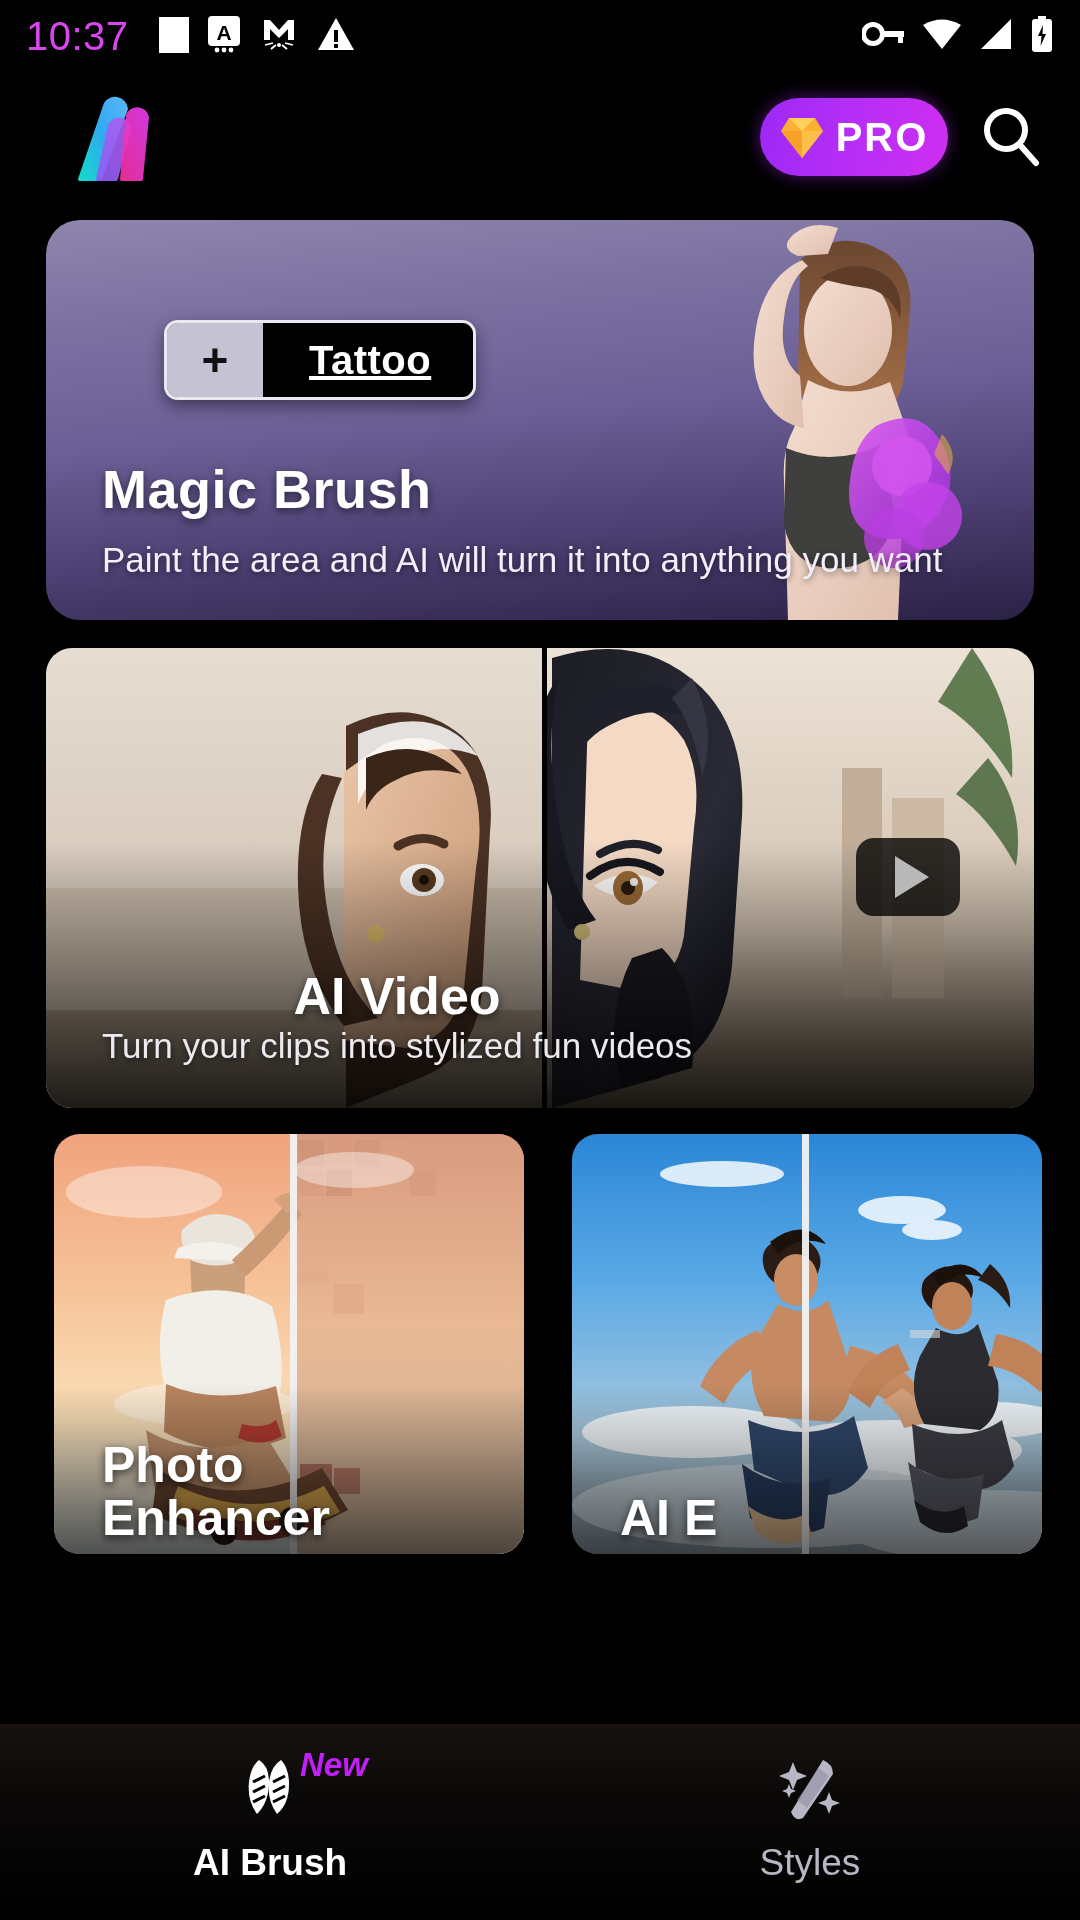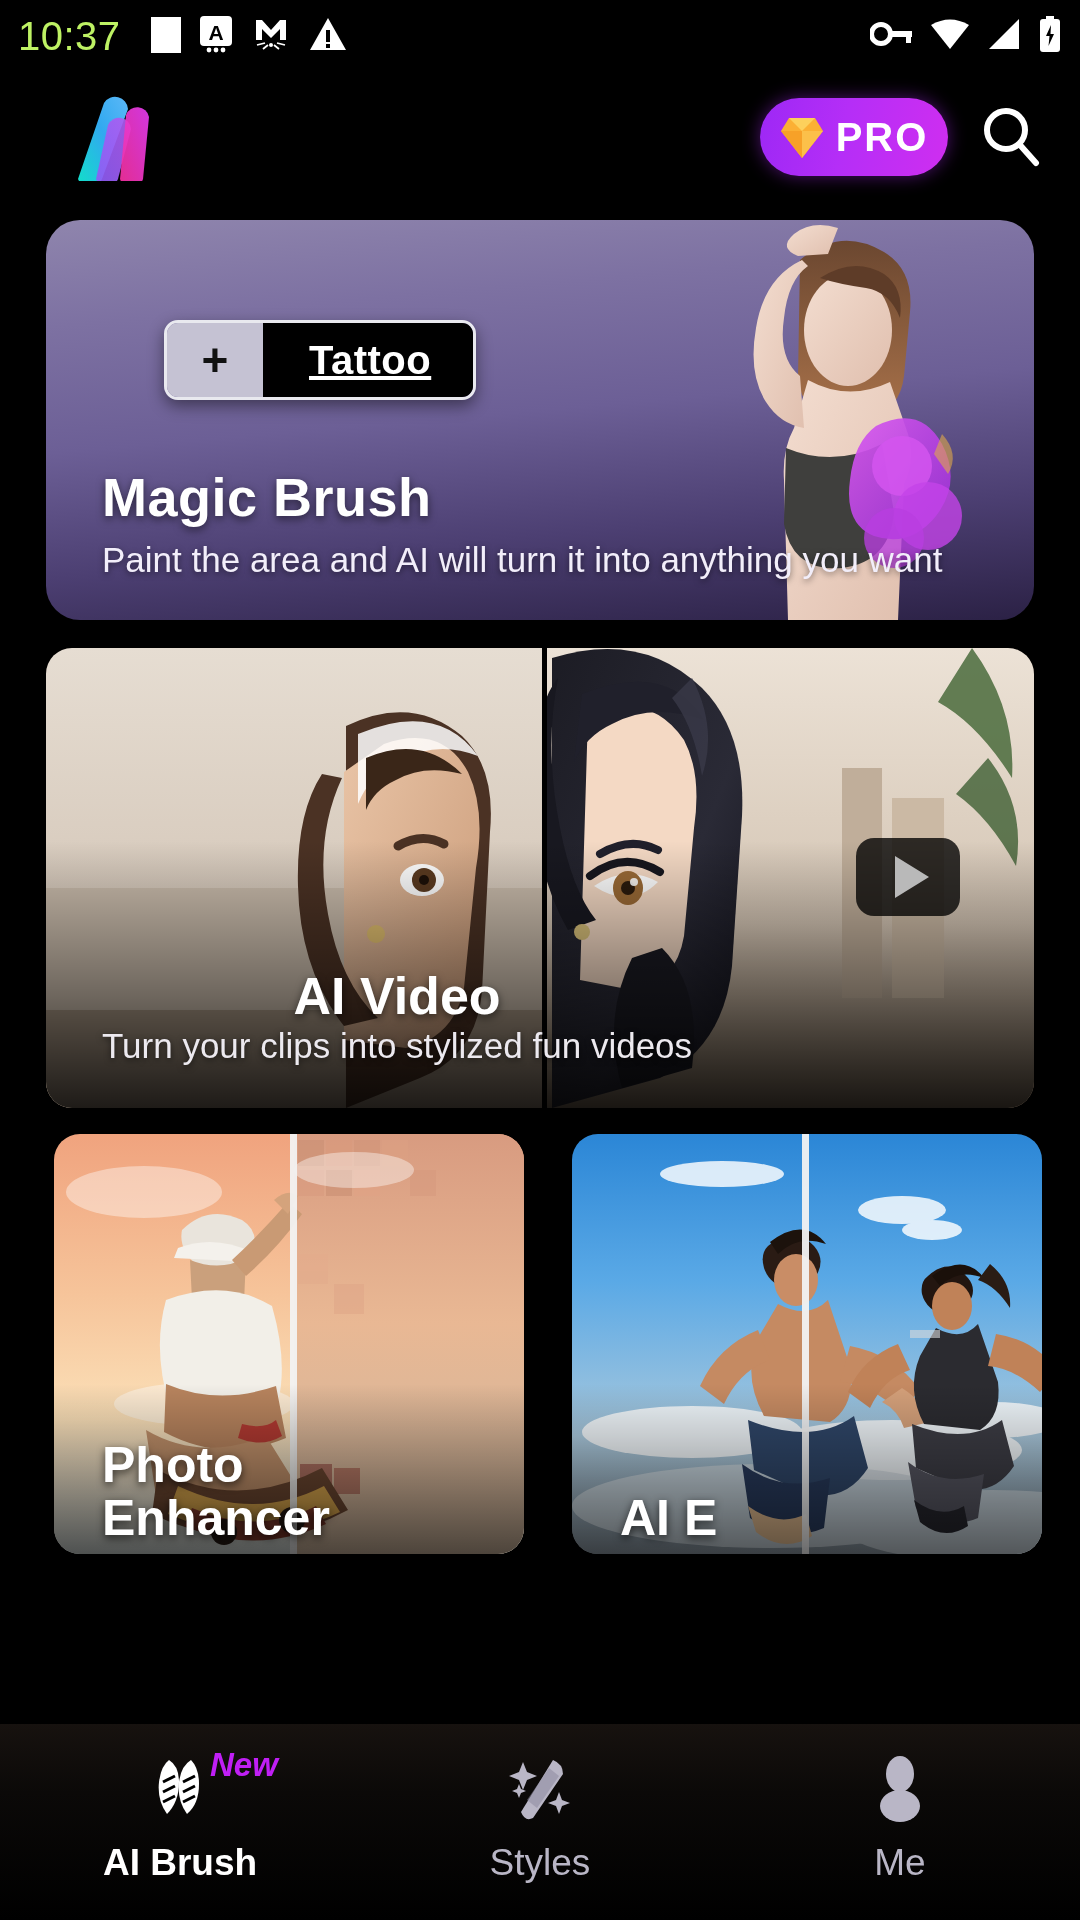--- a/index.html
+++ b/index.html
@@ -7,22 +7,22 @@
     width:1080px; height:1920px;
     background:#000;
     font-family:"Liberation Sans", sans-serif;
     overflow:hidden;
   }
   .phone{ position:relative; width:1080px; height:1920px; background:#000; }
 
   
   .statusbar{
     position:absolute; top:0; left:0; width:1080px; height:72px;
-    display:flex; align-items:center; padding:0 18px;
-    color:#bef264;
+    display:flex; align-items:center; padding:0 26px;
+    color:#d946ef;
   }
   .sb-time{ font-size:40px; letter-spacing:.5px; font-weight:400; }
   .sb-left-icons{ display:flex; align-items:center; gap:18px; margin-left:30px; }
   .sb-spacer{ flex:1; }
   .sb-right-icons{ display:flex; align-items:center; gap:16px; }
   .ic{ display:block; }
 
   
   .header{
     position:absolute; top:78px; left:12px; width:1080px; height:118px;
@@ -55,21 +55,21 @@
   .hero-girl{
     position:absolute; right:54px; bottom:0; width:300px; height:400px;
     overflow:hidden;
   }
   .hero-txt{ position:absolute; left:56px; bottom:40px; width:830px; }
   .hero-title{
     color:#fff; font-size:54px; font-weight:700; letter-spacing:.5px;
     text-shadow:0 3px 8px rgba(0,0,0,.55);
   }
   .hero-sub{
-    color:#f2eefa; font-size:35px; margin-top:12px; font-weight:400;
+    color:#f2eefa; font-size:35px; margin-top:20px; font-weight:400;
     text-shadow:0 2px 6px rgba(0,0,0,.5); white-space:nowrap;
   }
   
   .pill{
     position:absolute; left:118px; top:100px;
     height:80px; display:flex; align-items:stretch;
     border-radius:14px; overflow:hidden;
     border:3px solid #e9e9ef;
     box-shadow:0 6px 16px rgba(0,0,0,.45);
   }
@@ -530,24 +530,15 @@
           <path d="M48 8 q10 4 10 14 l-30 44 q-8 4 -12 -6 Z" fill="#b9b6c6"></path>
           <path d="M44 16 l10 8 l-22 32 l-10 -8 Z" fill="#8e8ba0" opacity=".55"></path>
           <path d="M18 10 l4 10 l10 4 l-10 4 l-4 10 l-4 -10 l-10 -4 l10 -4 Z" fill="#b9b6c6"></path>
           <path d="M54 40 l3 8 l8 3 l-8 3 l-3 8 l-3 -8 l-8 -3 l8 -3 Z" fill="#b9b6c6"></path>
           <path d="M14 32 l2 5 l5 2 l-5 2 l-2 5 l-2 -5 l-5 -2 l5 -2 Z" fill="#b9b6c6"></path>
         </svg>
       </div>
       <div class="nav-label">Styles</div>
     </div>
 
-    <div class="nav-item">
-      <div class="nav-ico">
-        <svg width="70" height="70" viewBox="0 0 70 70">
-          <ellipse cx="35" cy="22" rx="14" ry="18" fill="#b9b6c6"></ellipse>
-          <ellipse cx="35" cy="54" rx="20" ry="16" fill="#b9b6c6"></ellipse>
-        </svg>
-      </div>
-      <div class="nav-label">Me</div>
-    </div>
 
   </div>
 </div>
 
 </body></html>

